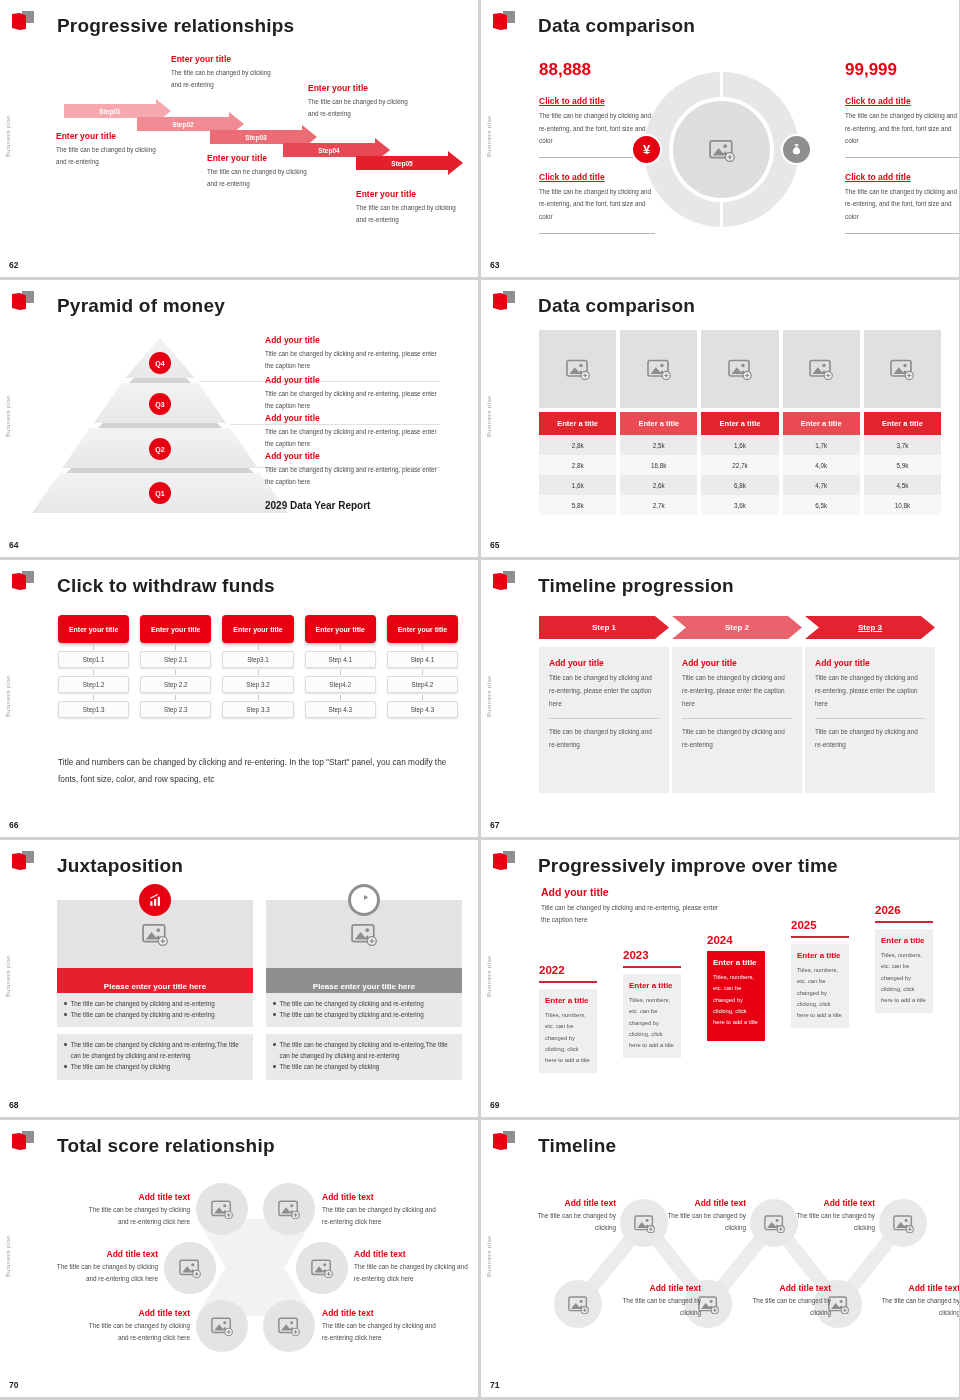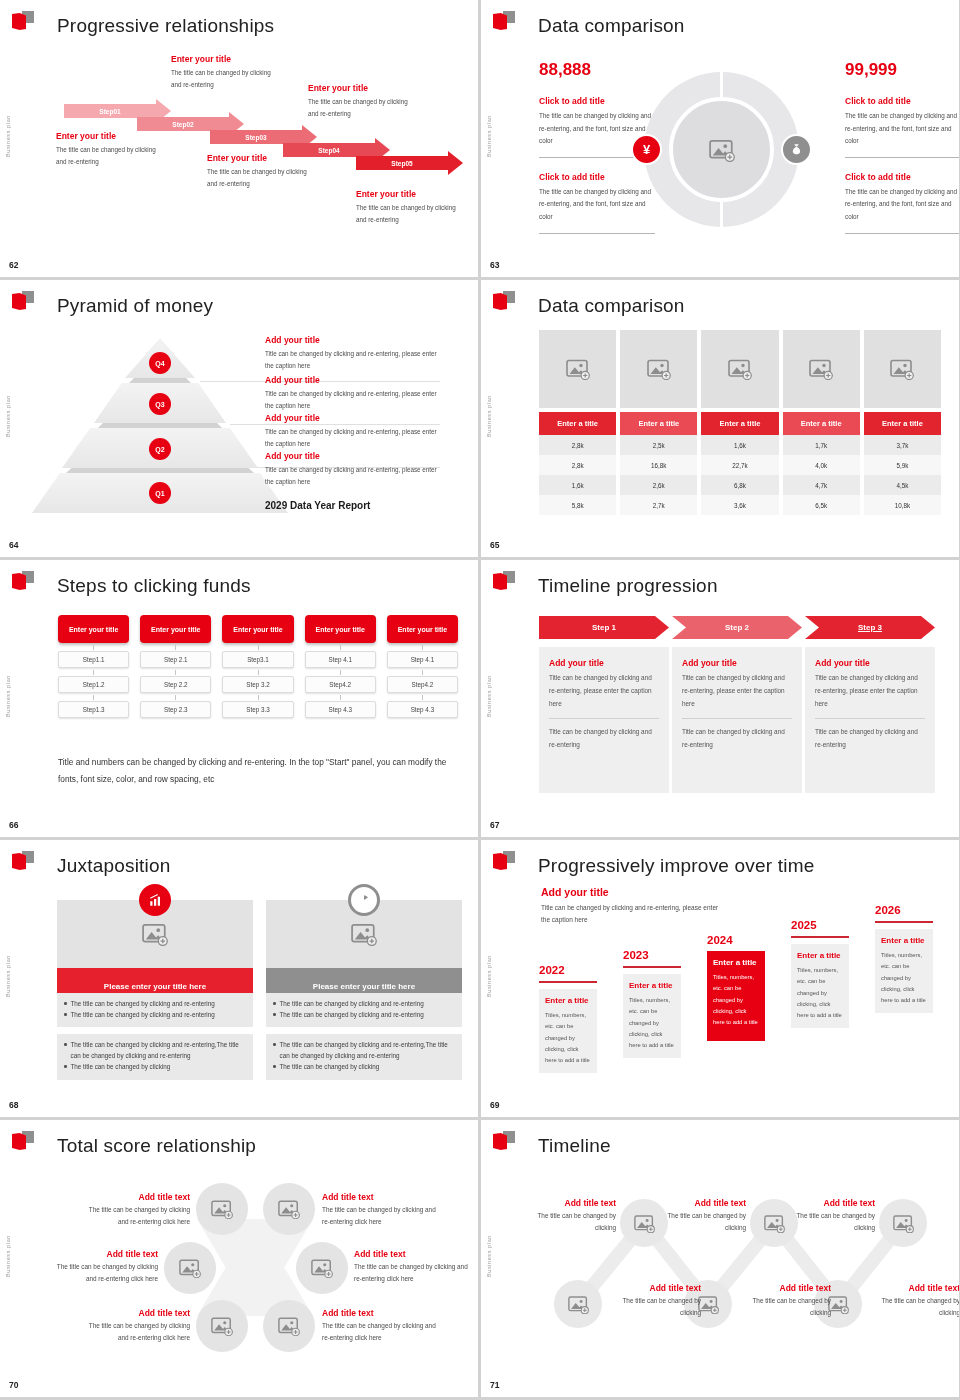--- a/index.html
+++ b/index.html
@@ -10,34 +10,34 @@
   html,body{width:960px; height:1400px;}
   body{background:#d2d2d2; font-family:"Liberation Sans", sans-serif;}
   .grid{display:grid; grid-template-columns:478px 478px; grid-auto-rows:277px; gap:3px; background:#d2d2d2;}
   .slide{background:#fff; position:relative; overflow:hidden;}
   
   .logo{position:absolute; left:10px; top:11px; width:28px; height:22px;}
   .logo .lg{position:absolute; left:12px; top:0; width:12px; height:12px; background:#8f8f8f; display:block;}
   .logo .lr{position:absolute; left:2px; top:2px; width:14px; height:17px; background:var(--red); display:block; clip-path:polygon(0 6%,55% 0,100% 14%,100% 94%,55% 100%,0 88%);}
   .brand{position:absolute; left:5px; top:115px; font-size:5.5px; color:#9a9a9a; writing-mode:vertical-rl; transform:rotate(180deg); letter-spacing:.6px;}
   .pagenum{position:absolute; left:9px; bottom:7px; font-size:8.5px; font-weight:bold; color:#222;}
-  .stitle{position:absolute; left:57px; top:15px; font-size:19px; font-weight:normal; color:var(--ink); letter-spacing:.2px;}
+  .stitle{position:absolute; left:57px; top:15px; font-size:19px; font-weight:bold; color:var(--ink); letter-spacing:.2px;}
   
   .ph{display:block;}
   
   .arr{position:absolute; height:14px; background:var(--c); color:#fff; font-size:6.5px; font-weight:bold; display:flex; align-items:center; justify-content:center; width:92px;}
   .arr::after{content:""; position:absolute; right:-15px; top:-5px; border-top:12px solid transparent; border-bottom:12px solid transparent; border-left:15px solid var(--c);}
   .cap{position:absolute; width:100px;}
   .cap .h{font-size:8.5px; font-weight:bold; color:var(--red); margin-bottom:3px;}
   .cap .b{font-size:6.3px; color:var(--body); line-height:1.95;}
   
   .bigval{position:absolute; font-size:17px; font-weight:bold; color:var(--red);}
   .dcol{position:absolute; width:116px;}
   .ditem{margin-bottom:14px;}
-  .ditem .h{font-size:8.5px; font-weight:bold; color:var(--red); margin-bottom:4px;}
+  .ditem .h{font-size:8.5px; font-weight:bold; color:var(--red); margin-bottom:4px;text-decoration:underline;}
   .ditem .b{font-size:6.3px; color:var(--body); line-height:2; border-bottom:1px solid #b5b5b5; padding-bottom:9px;}
   .ring-outer{position:absolute; left:163px; top:72px; width:155px; height:155px; border-radius:50%; background:#e7e7e9;}
   .ring-split{position:absolute; left:239px; top:72px; width:3px; height:155px; background:#fff;}
   .ring-inner{position:absolute; left:188px; top:97px; width:105px; height:105px; border-radius:50%; background:#dddde0; border:4px solid #fff; display:flex; align-items:center; justify-content:center;}
   .side-dot{position:absolute; width:31px; height:31px; border-radius:50%; border:2px solid #fff; display:flex; align-items:center; justify-content:center;}
   .side-dot.red{background:var(--red); color:#fff; font-size:13px; font-weight:bold;}
   .side-dot.gray{background:#8f8f8f;}
   
   .tier{position:absolute; background:linear-gradient(180deg,#f3f3f3,#e7e7e7);}
   .tsep{position:absolute; background:#d2d2d2;}
@@ -327,21 +327,21 @@
       </div>
     </div>
   </section>
 
   <section class="slide">
     <div class="logo">
         <i class="lg"></i>
         <i class="lr"></i>
       </div>
     <div class="brand">Business plan</div>
-    <h2 class="stitle">Steps to clicking funds</h2>
+    <h2 class="stitle">Click to withdraw funds</h2>
     <div class="pagenum">66</div>
 
     <div class="wrow">
       <div class="wcol">
         <div class="wbtn">Enter your title</div>
         <i class="vd"></i>
           <div class="wbox">Step1.1</div>
         <i class="vd"></i>
           <div class="wbox">Step1.2</div>
         <i class="vd"></i>

